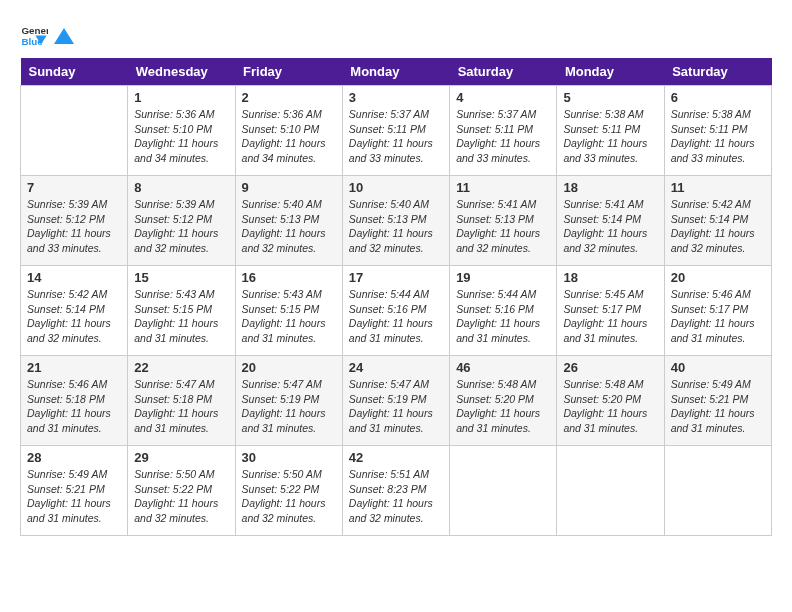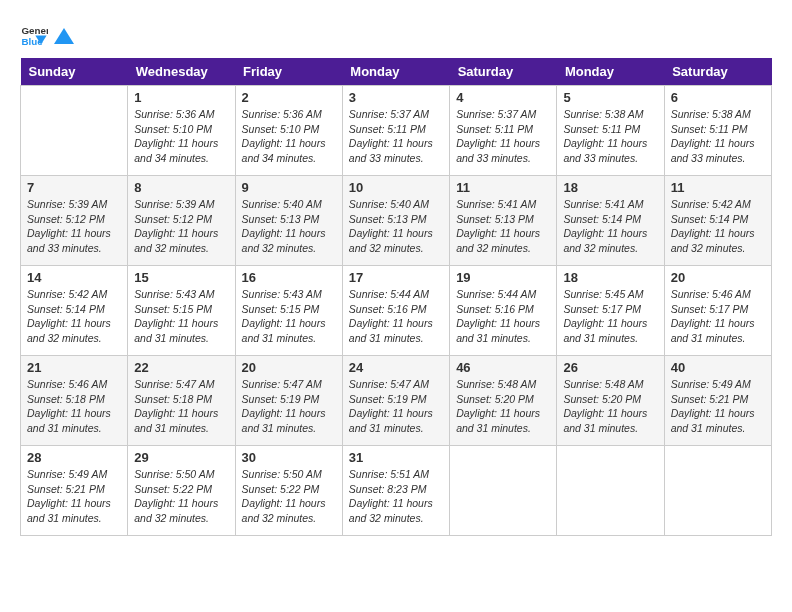--- a/index.html
+++ b/index.html
@@ -337,21 +337,21 @@
 and 32 minutes.</div>
         </td>
         <td>
           <span class="day-number">30</span>
           <div class="day-info" style="white-space: pre-line;">Sunrise: 5:50 AM
 Sunset: 5:22 PM
 Daylight: 11 hours
 and 32 minutes.</div>
         </td>
         <td>
-          <span class="day-number">31</span>
+          <span class="day-number">42</span>
           <div class="day-info" style="white-space: pre-line;">Sunrise: 5:51 AM
 Sunset: 8:23 PM
 Daylight: 11 hours
 and 32 minutes.</div>
         </td>
         <td class="empty-cell"></td>
         <td class="empty-cell"></td>
         <td class="empty-cell"></td>
       </tr>
     </tbody>

